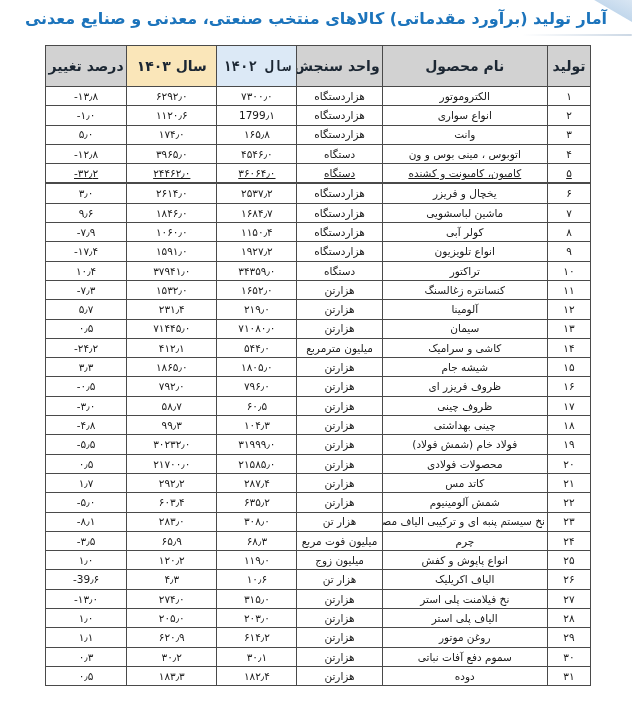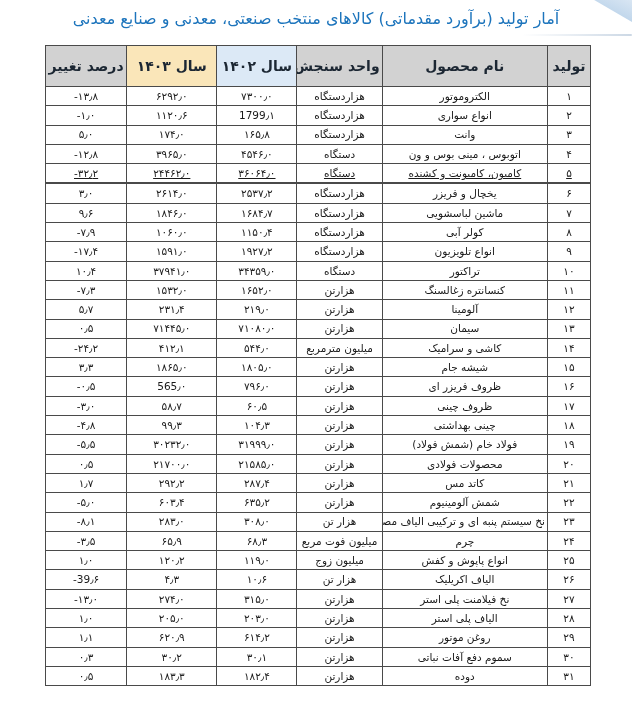--- a/index.html
+++ b/index.html
@@ -20,37 +20,37 @@
     clip-path:polygon(10% 0,100% 0,100% 88%);
     background:linear-gradient(205deg,#d9e6f3 0%,var(--corner-color) 85%);
   }
   .corner-fade-line{
     position:absolute;top:34px;right:0;width:110px;height:2px;
     background:linear-gradient(to left,#ccd8e5,rgba(255,255,255,0));
     border-radius:2px;
   }
   .page-title{
     direction:rtl;text-align:center;margin:9px 10px 0 10px;
-    color:var(--title-color);font-weight:normal;font-size:16px;letter-spacing:0;
+    color:var(--title-color);font-weight:bold;font-size:16px;letter-spacing:0;
   }
   table.stats-table{
     position:absolute;top:45px;left:45px;width:546px;
     direction:rtl;border-collapse:collapse;table-layout:fixed;
     border:1.5px solid var(--border-color);
   }
   .stats-table th,.stats-table td{
     border:1px solid var(--border-color);
     text-align:center;vertical-align:middle;padding:0 2px;
     overflow:hidden;white-space:nowrap;
   }
   .stats-table thead th{
     height:40px;font-size:14px;font-weight:bold;color:#1c2733;
     background:var(--header-bg);
   }
-  .stats-table thead th.col-y1402{background:var(--y1402-bg);}
+  .stats-table thead th.col-y1402{background:var(--y1402-bg);font-family:Liberation Mono, monospace;}
   .stats-table thead th.col-y1403{background:var(--y1403-bg);}
   .stats-table tbody td{height:18.3px;font-size:10.5px;color:#1a1a1a;line-height:1;}
   .stats-table td.num{direction:ltr;}
   .stats-table tr.group-end td{border-bottom-width:2.2px;text-decoration:underline;}
 </style>
 </head>
 <body>
 
 <div class="corner-decoration"></div>
 <div class="corner-fade-line"></div>
@@ -195,21 +195,21 @@
         <td>هزارتن</td>
         <td class="num">۱۸۰۵٫۰</td>
         <td class="num">۱۸۶۵٫۰</td>
         <td class="num">۳٫۳</td>
       </tr>
       <tr>
         <td>۱۶</td>
         <td>ظروف فریزر ای</td>
         <td>هزارتن</td>
         <td class="num">۷۹۶٫۰</td>
-        <td class="num">565٫۰</td>
+        <td class="num">۷۹۲٫۰</td>
         <td class="num">-۰٫۵</td>
       </tr>
       <tr>
         <td>۱۷</td>
         <td>ظروف چینی</td>
         <td>هزارتن</td>
         <td class="num">۶۰٫۵</td>
         <td class="num">۵۸٫۷</td>
         <td class="num">-۳٫۰</td>
       </tr>

